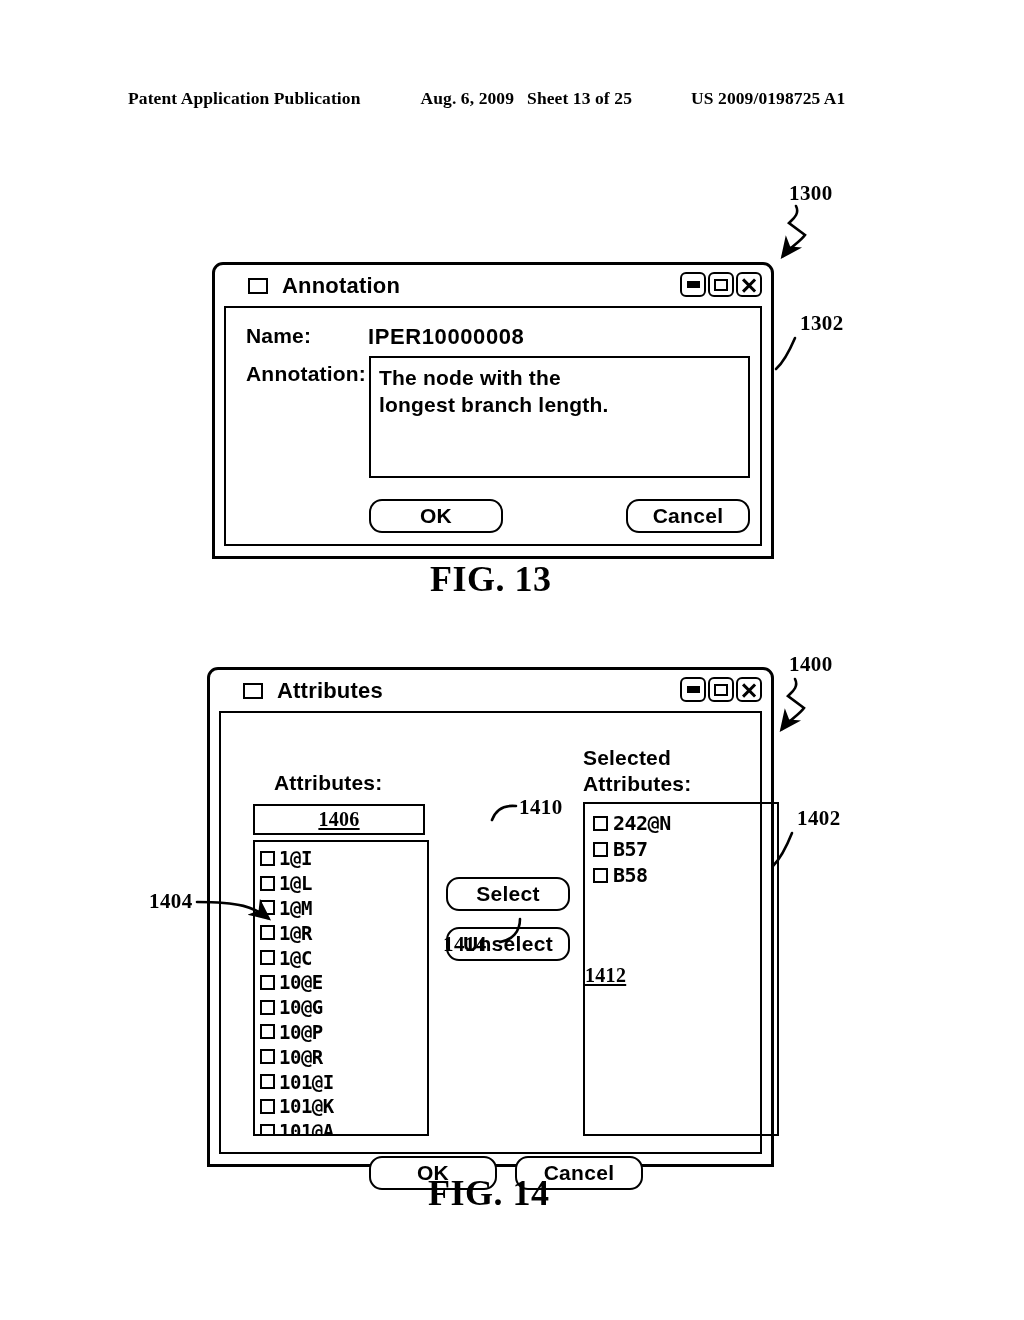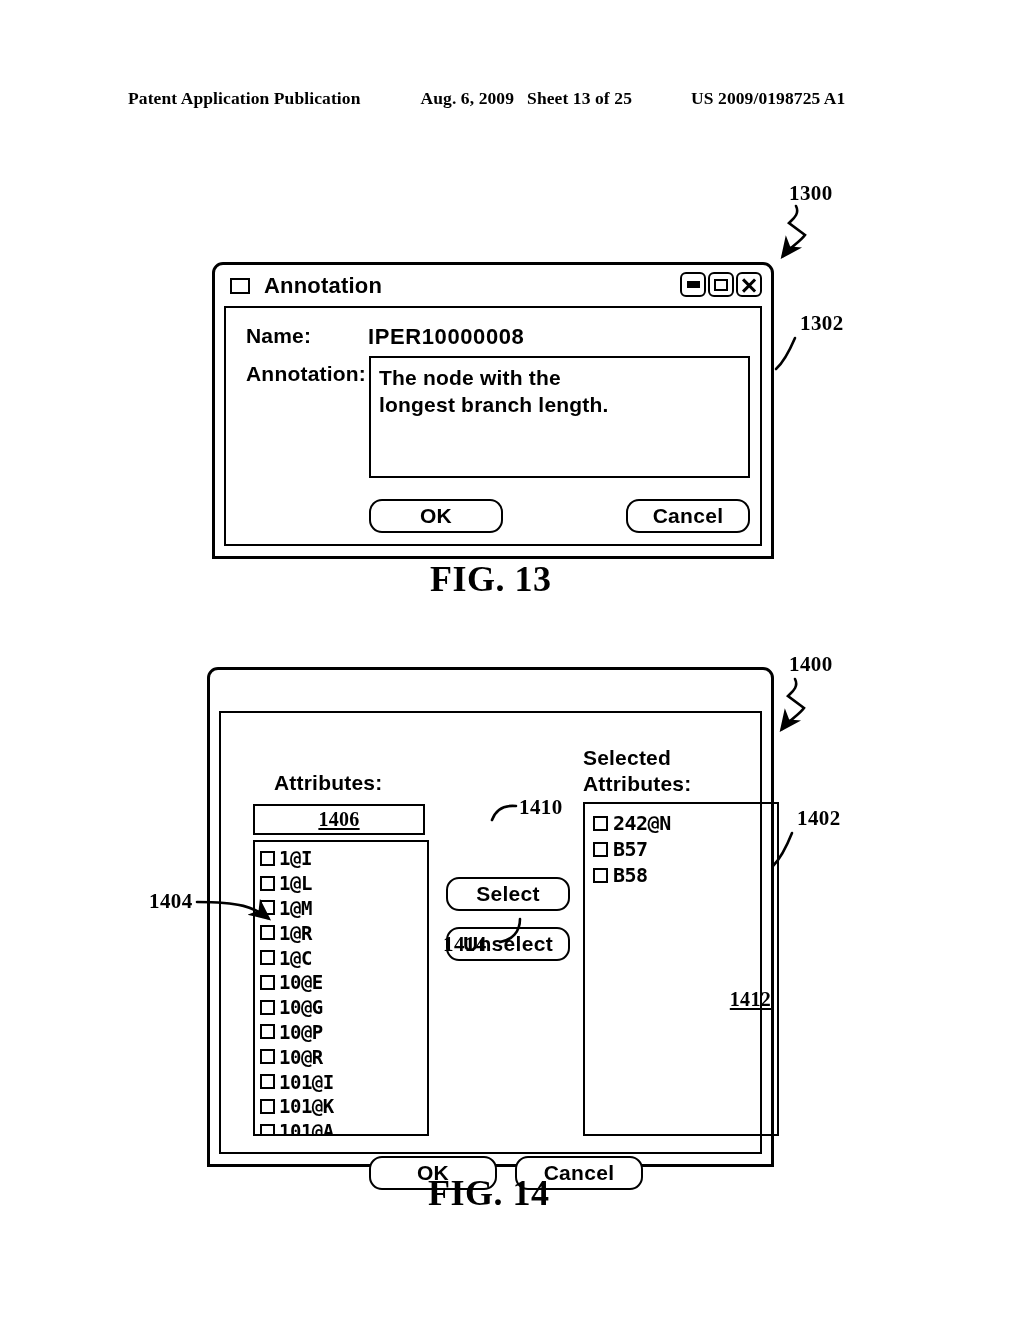--- a/index.html
+++ b/index.html
@@ -52,21 +52,21 @@
     background: #ffffff;
     border: 3px solid #000;
     border-radius: 11px 11px 0 0;
     box-sizing: border-box;
   }
   .titlebar {
     position: relative;
     height: 41px;
     display: flex;
     align-items: center;
-    padding-left: 15px;
+    padding-left: 33px;
     box-sizing: border-box;
     border-radius: 16px;
   }
   .title-icon {
     width: 20px;
     height: 16px;
     border: 2.6px solid #000;
     box-sizing: border-box;
     flex: none;
   }
@@ -273,24 +273,23 @@
     height: 15px;
     border: 2.2px solid #000;
     box-sizing: border-box;
     flex: none;
     margin-right: 5px;
   }
   #fig14-selected-ref {
     position: absolute;
     left: 0;
     right: 0;
-    top: 184px;
-    text-align: right;
+    top: 160px;
+    text-align: left;
     padding-right: 6px;
-    padding-left: 35px;
   }
   #fig14-select   { position: absolute; left: 225px; top: 164px; width: 124px; height: 34px; }
   #fig14-unselect { position: absolute; left: 225px; top: 214px; width: 124px; height: 34px; }
   #fig14-ok     { position: absolute; left: 148px; top: 443px; width: 128px; height: 34px; }
   #fig14-cancel { position: absolute; left: 294px; top: 443px; width: 128px; height: 34px; }
 
   
   .callout-svg {
     position: absolute;
     left: 0;
@@ -345,20 +344,35 @@
     </div>
 
     <button class="btn" id="fig13-ok">OK</button>
     <button class="btn" id="fig13-cancel">Cancel</button>
   </div>
 </div>
 
 <div class="fig-caption" style="left:430px; top:558px;">FIG. 13</div>
 
 <div class="window" id="fig14-window">
+  <div class="titlebar">
+    <span class="title-icon"></span>
+    <span class="title-text">Attributes</span>
+    <span class="win-btns">
+      <span class="win-btn">
+          <span class="wb-min-glyph"></span>
+        </span>
+      <span class="win-btn">
+          <span class="wb-max-glyph"></span>
+        </span>
+      <span class="win-btn">
+          <span class="wb-close-glyph"></span>
+        </span>
+    </span>
+  </div>
   <div class="win-body">
 
     <div class="label-bold" id="fig14-left-label">Attributes:</div>
 
     <div class="label-bold" id="fig14-right-label">
       <span>Selected</span>
       <span>Attributes:</span>
     </div>
 
     <div id="fig14-header-box">

